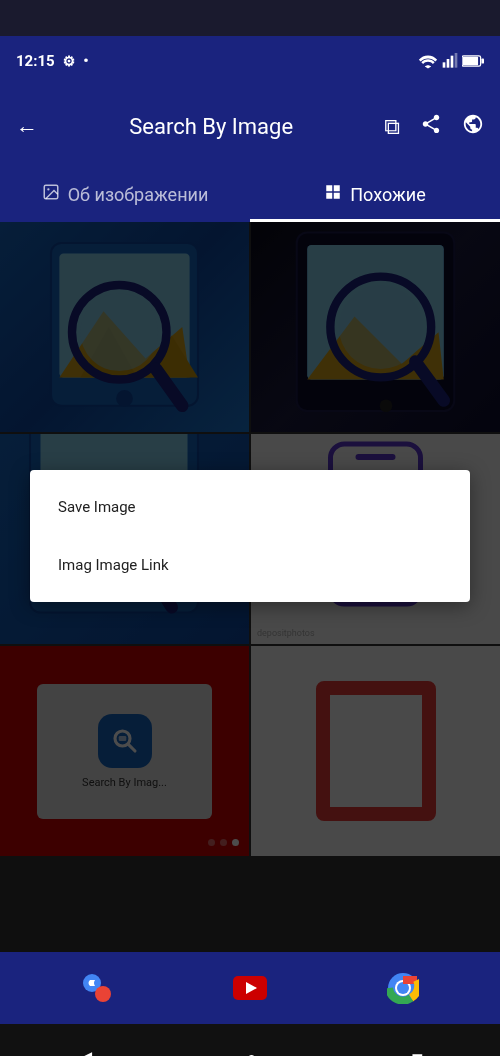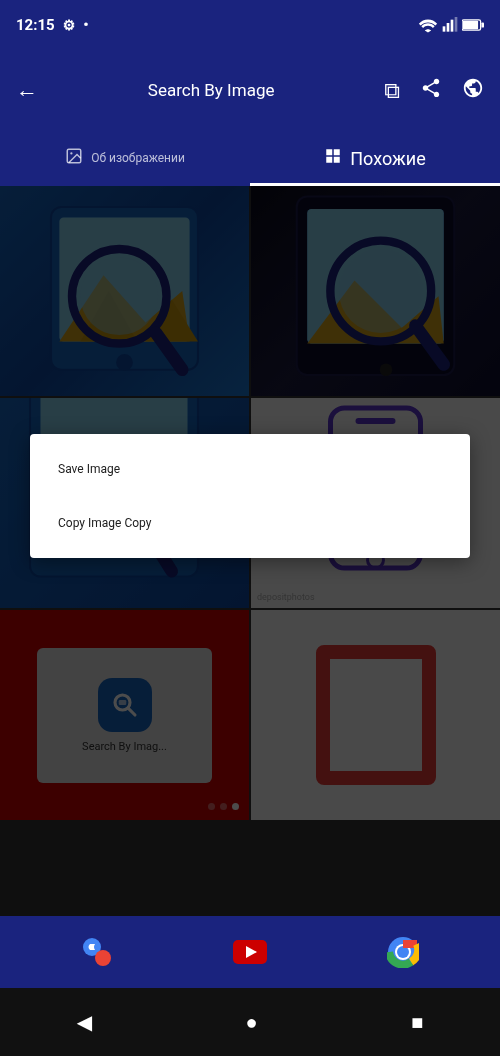--- a/index.html
+++ b/index.html
@@ -14,20 +14,21 @@
 
     
     .status-bar {
       width: 500px;
       height: 50px;
       background: #1a237e;
       display: flex;
       align-items: center;
       justify-content: space-between;
       padding: 0 16px;
+      margin-top: 36px;
     }
     .status-left {
       display: flex;
       align-items: center;
       gap: 8px;
       color: white;
       font-size: 15px;
       font-weight: bold;
     }
     .status-right {
@@ -46,21 +47,21 @@
       height: 80px;
       background: #1a237e;
       display: flex;
       align-items: center;
       padding: 0 16px;
       gap: 16px;
     }
     .app-bar-title {
       flex: 1;
       color: white;
-      font-size: 17px;
+      font-size: 22px;
       font-weight: 400;
       text-align: center;
     }
     .app-bar-icons {
       display: flex;
       gap: 20px;
       align-items: center;
     }
     .app-bar-icon {
       color: white;
@@ -208,21 +209,21 @@
       left: 30px;
       width: 440px;
       background: white;
       border-radius: 4px;
       box-shadow: 0 4px 20px rgba(0,0,0,0.4);
       z-index: 10;
       padding: 8px 0;
     }
     .menu-item {
       padding: 20px 28px;
-      font-size: 12px;
+      font-size: 15px;
       color: #212121;
       cursor: pointer;
     }
 
     
     .bottom-nav {
       width: 500px;
       height: 72px;
       background: #1a237e;
       display: flex;
@@ -309,21 +310,21 @@
 
 <div class="tab-bar">
   <div class="tab">
     <span class="tab-icon">
       <svg width="18" height="18" viewBox="0 0 24 24" fill="rgba(255,255,255,0.7)">
         <rect x="3" y="3" width="18" height="18" rx="2" stroke="rgba(255,255,255,0.7)" stroke-width="2" fill="none"></rect>
         <circle cx="8.5" cy="8.5" r="1.5" fill="rgba(255,255,255,0.7)"></circle>
         <path d="M21 15l-5-5L5 21" stroke="rgba(255,255,255,0.7)" stroke-width="2" fill="none"></path>
       </svg>
     </span>
-    <span style="color:rgba(255,255,255,0.7);font-size:12px;">Об изображении</span>
+    <span style="color:rgba(255,255,255,0.7);font-size:18px;">Об изображении</span>
   </div>
   <div class="tab active">
     <span class="tab-icon">
       <svg width="18" height="18" viewBox="0 0 24 24" fill="white">
         <rect x="3" y="3" width="8" height="8" fill="white"></rect>
         <rect x="13" y="3" width="8" height="8" fill="white"></rect>
         <rect x="3" y="13" width="8" height="8" fill="white"></rect>
         <rect x="13" y="13" width="8" height="8" fill="white"></rect>
       </svg>
     </span>
@@ -426,21 +427,21 @@
     <div class="grid-cell img6">
       <div class="red-frame"></div>
     </div>
 
   </div>
 
   <div class="overlay-dim"></div>
 
   <div class="context-menu">
     <div class="menu-item">Save Image</div>
-    <div class="menu-item">Copy Image Copy</div>
+    <div class="menu-item">Imag Image Link</div>
   </div>
 </div>
 
 <div class="bottom-nav">
 
   <div class="bottom-nav-icon">
     <svg width="30" height="30" viewBox="0 0 30 30">
       <circle cx="10" cy="10" r="9" fill="#4285f4"></circle>
       <path d="M8 7 Q5 10 8 13 L13 13 Q11 10 13 7 Z" fill="white"></path>
       <circle cx="21" cy="21" r="8" fill="#ea4335"></circle>

